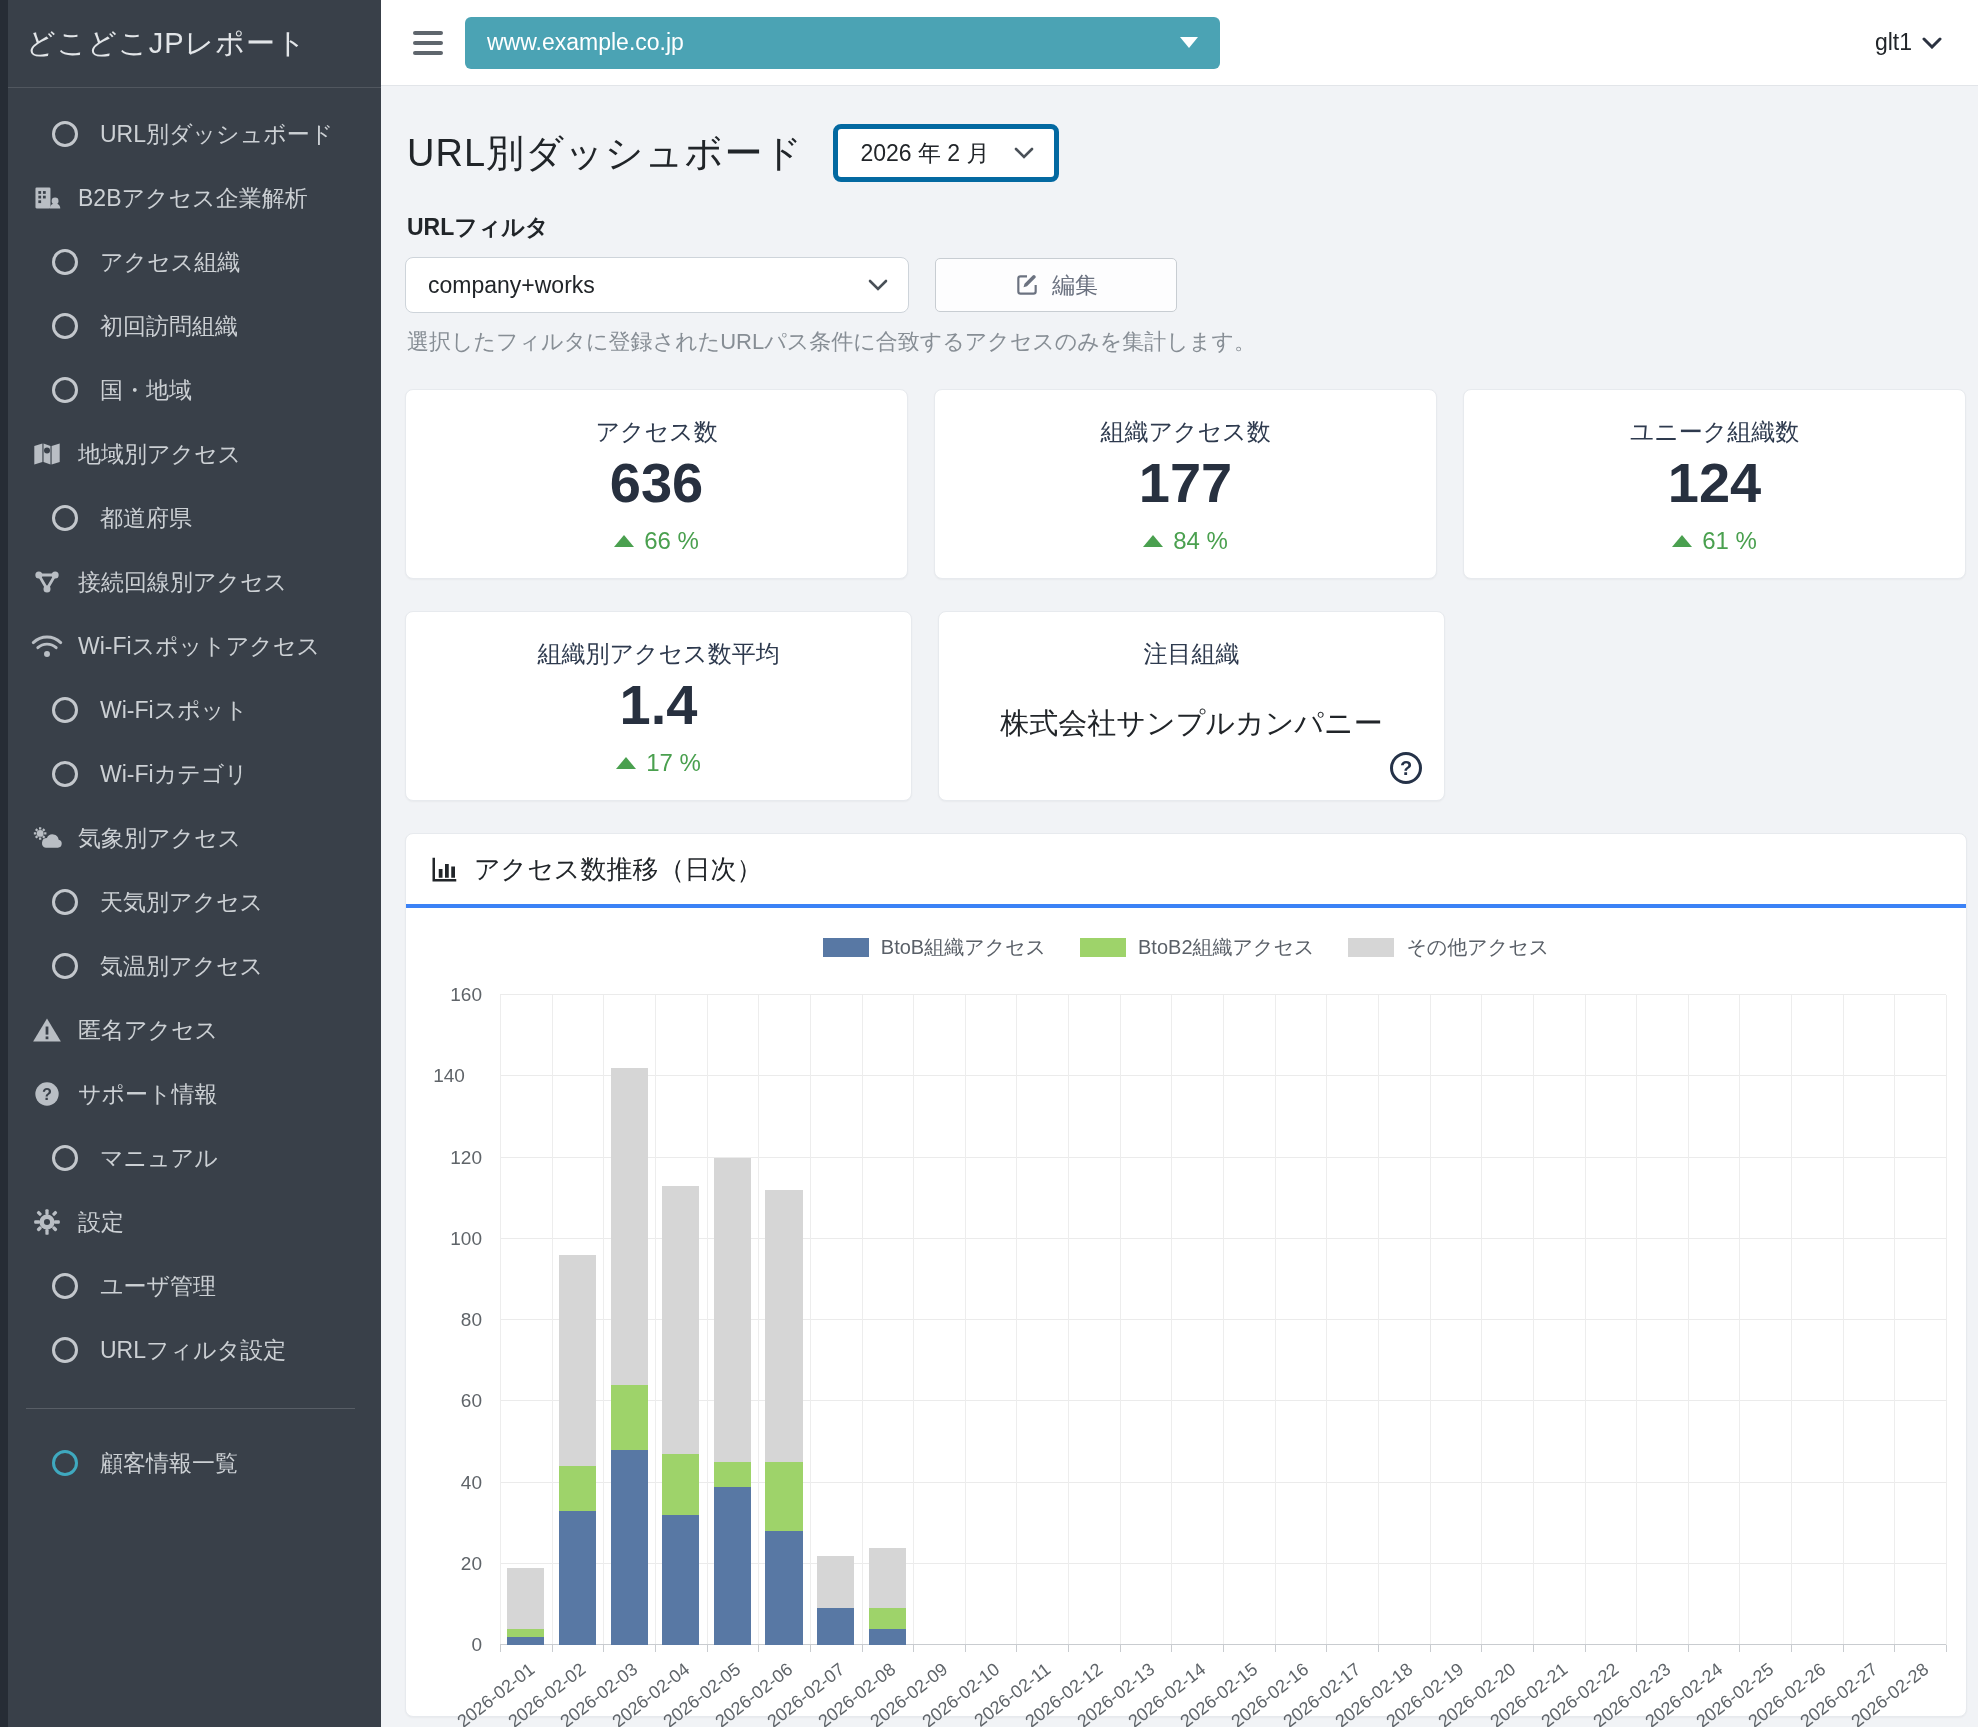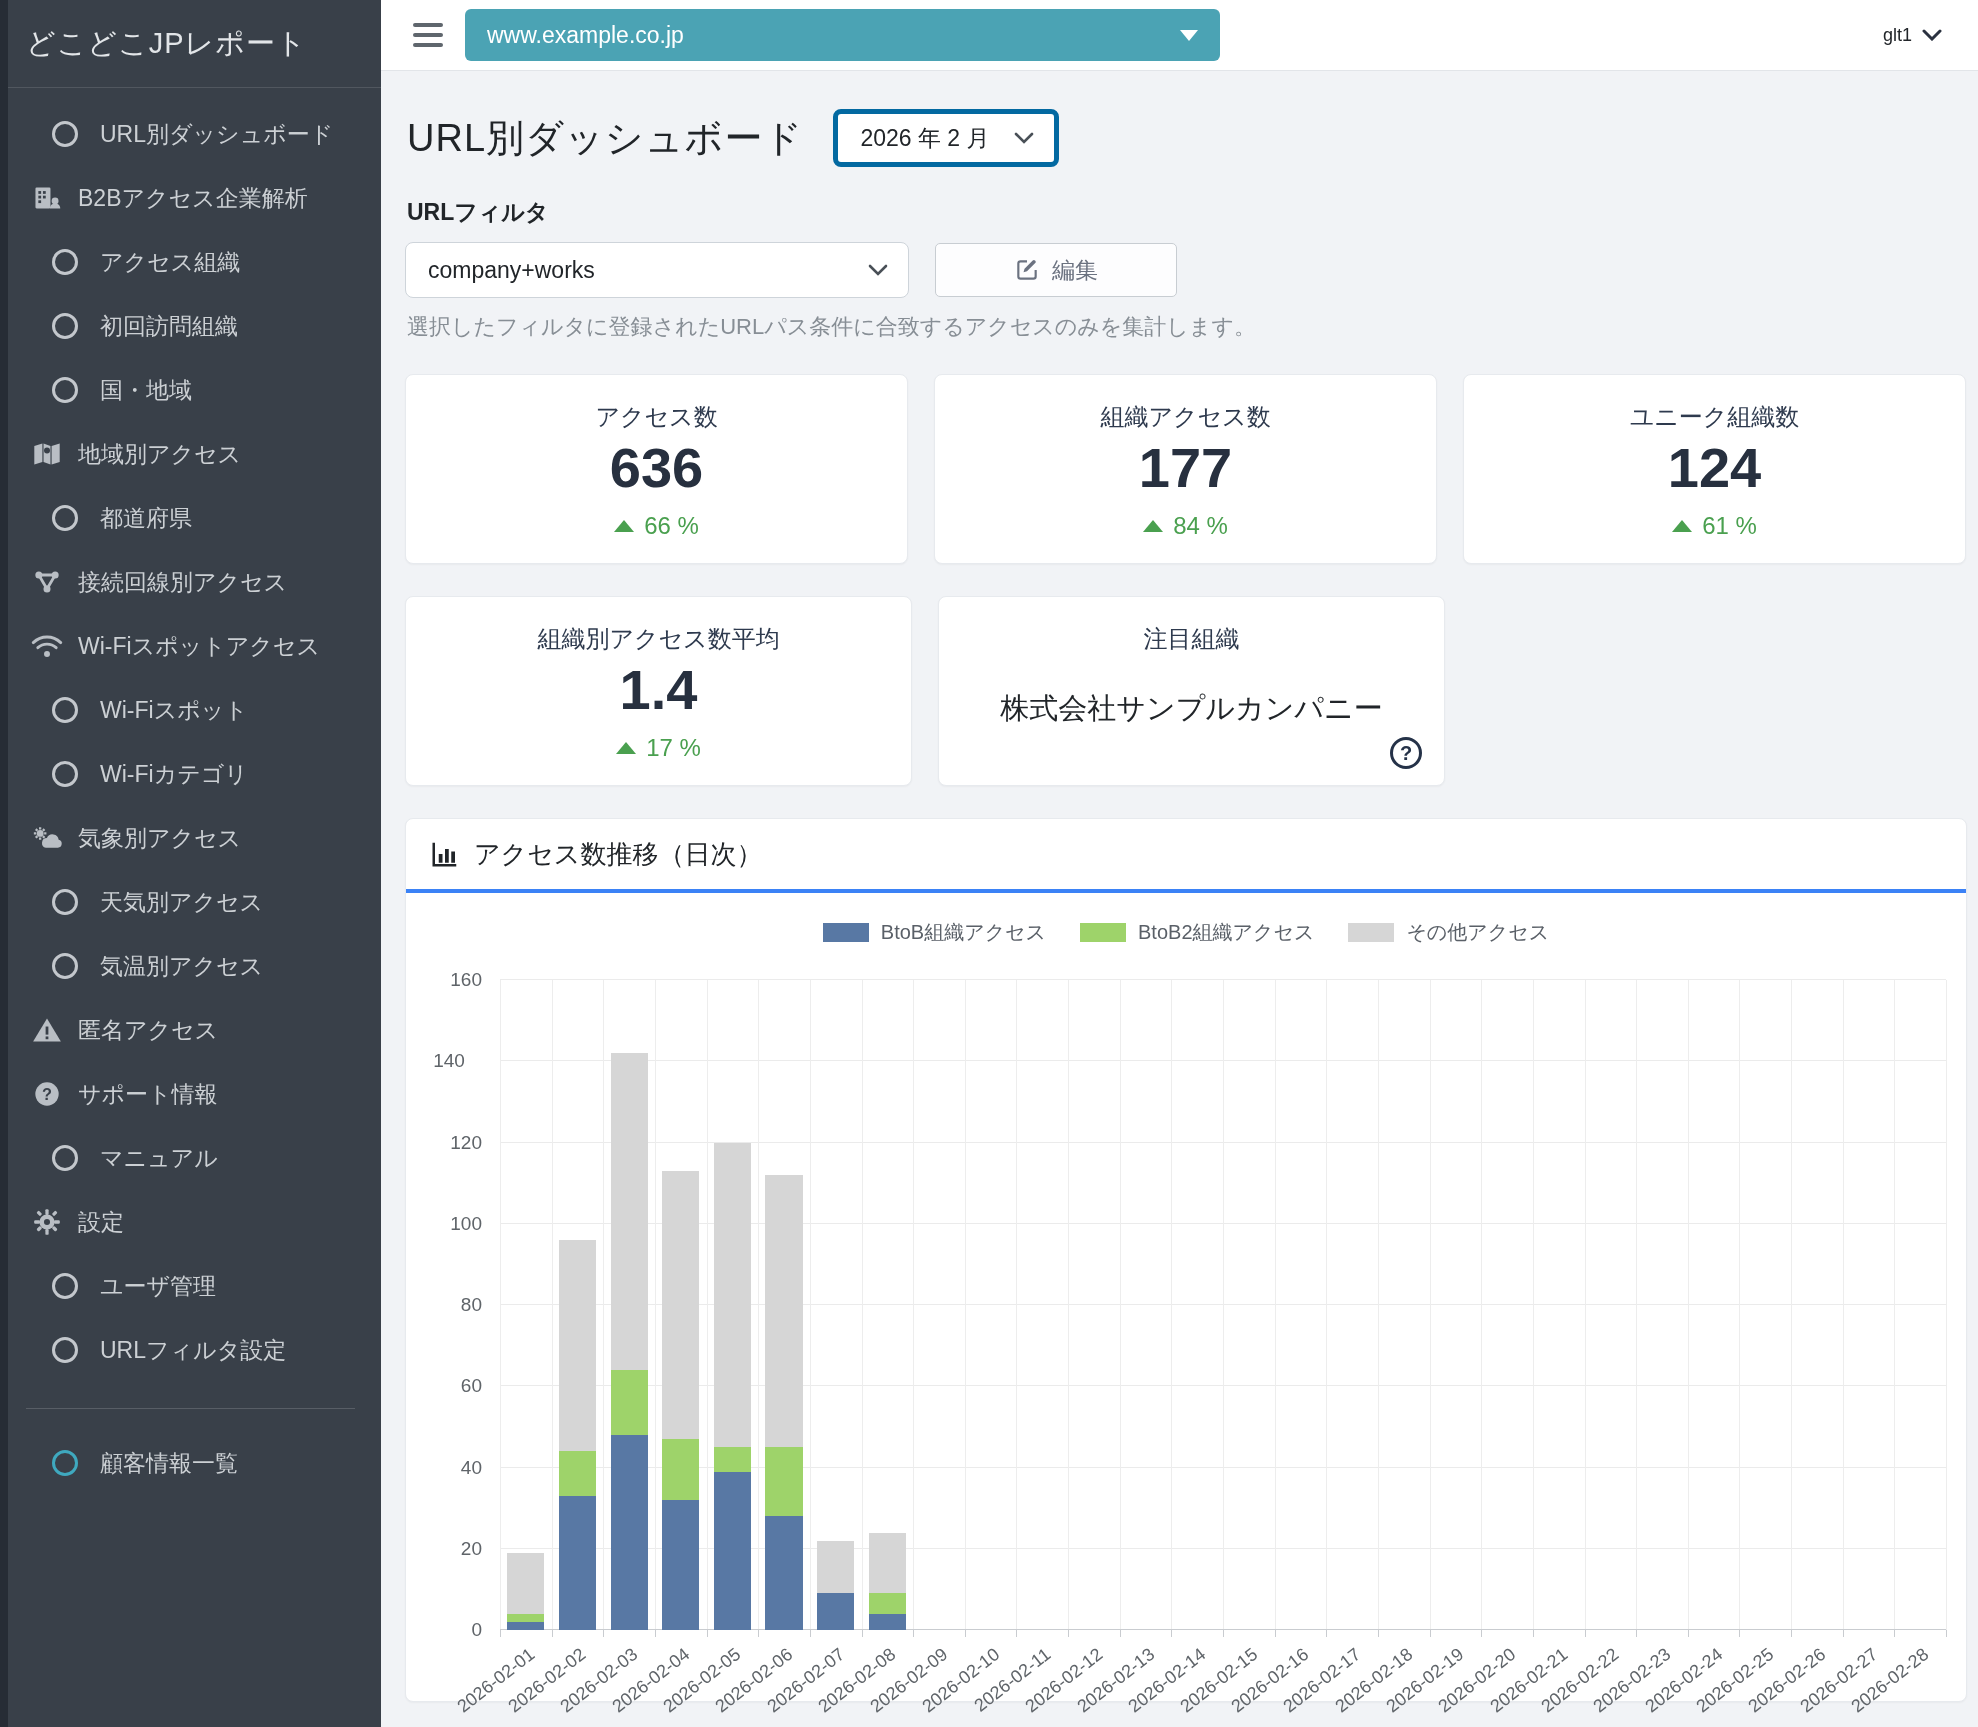--- a/index.html
+++ b/index.html
@@ -19,29 +19,29 @@
   .nav-item { height:64px; display:flex; align-items:center; color:#ccd0d4; font-size:23px; cursor:pointer; }
   .nav-item.cat  { padding-left:30px; }
   .nav-item.sub  { padding-left:52px; }
   .nav-item .ic  { width:34px; height:30px; margin-right:14px; display:flex; align-items:center; justify-content:center; }
   .nav-item .ring { width:26px; height:26px; border:3px solid #c3c7cc; border-radius:50%; margin-right:22px; flex:none; }
   .nav-item .ring.accent { border-color:#3fa9bf; }
   .nav-divider { height:1px; background:rgba(255,255,255,.16); margin:26px 26px 22px 26px; }
 
   
   .main { flex:1; display:flex; flex-direction:column; height:100%; overflow:hidden; }
-  .topbar { height:71px; background:#ffffff; border-bottom:1px solid #e2e5e9;
+  .topbar { height:86px; background:#ffffff; border-bottom:1px solid #e2e5e9;
             display:flex; align-items:center; padding:0 36px 0 32px; }
   .hamburger { width:30px; display:flex; flex-direction:column; gap:6px; margin-right:22px; cursor:pointer; }
   .hamburger span { height:4px; background:#5f666d; border-radius:2px; }
   .site-select { width:755px; height:52px; background:#4ba3b4; border-radius:6px; color:#fff;
                  display:flex; align-items:center; padding:0 22px; font-size:23px; cursor:pointer; }
   .site-select .spacer { flex:1; }
   .caret-down-white { width:0; height:0; border-left:9px solid transparent; border-right:9px solid transparent; border-top:11px solid #ffffff; }
-  .user-menu { margin-left:auto; display:flex; align-items:center; gap:10px; font-size:18px; color:#212529; cursor:pointer; }
+  .user-menu { margin-left:auto; display:flex; align-items:center; gap:10px; font-size:23px; color:#212529; cursor:pointer; }
 
   .content { flex:1; padding:24px 12px 0 24px; overflow:hidden; }
 
   .title-row { display:flex; align-items:center; margin:14px 0 30px 2px; }
   .page-title { font-size:38px; font-weight:400; color:#212529; letter-spacing:1px; }
   .period-select { margin-left:30px; width:226px; height:58px; border:5px solid #0369a1; background:#fff; border-radius:8px;
                    display:flex; align-items:center; justify-content:space-between; padding:0 20px 0 22px; font-size:23px; cursor:pointer; }
 
   .filter-label { font-size:23px; font-weight:bold; margin:4px 0 14px 2px; color:#212529; }
   .filter-row { display:flex; align-items:center; gap:26px; }

